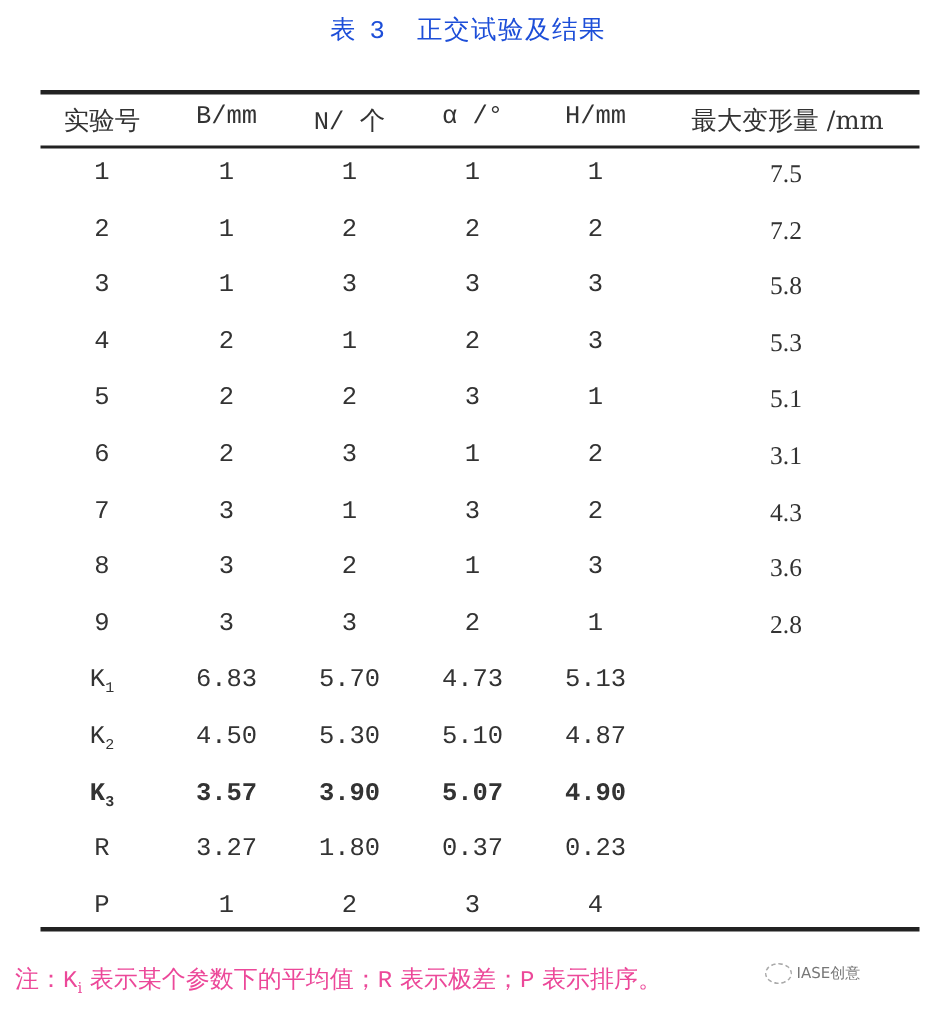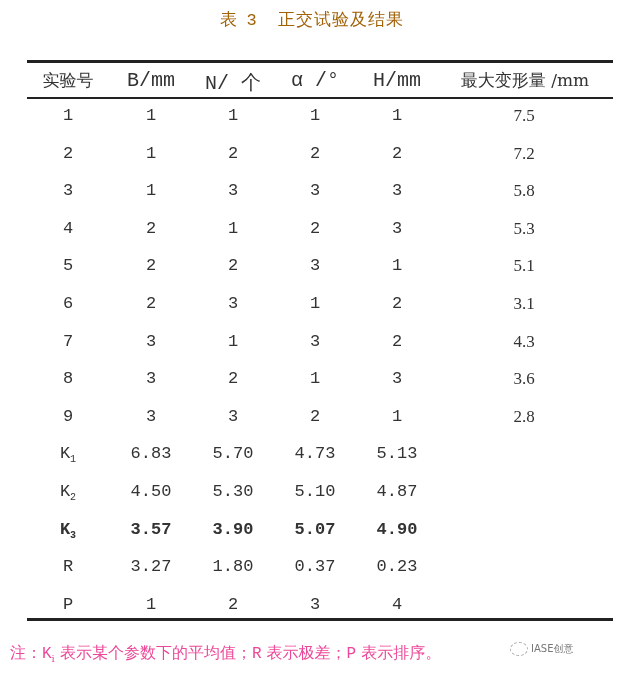--- a/index.html
+++ b/index.html
@@ -3,34 +3,34 @@
 <meta charset="utf-8">
 <style>
   html, body { margin: 0; padding: 0; background: #ffffff; }
   body {
     width: 624px; height: 678px; position: relative; overflow: hidden;
     font-family: "DejaVu Serif", "Liberation Serif", serif;
     color: #2a2a2a;
   }
   .title {
     position: absolute; top: 8px; left: 0; width: 624px; text-align: center;
-    font-size: 17px; letter-spacing: 1px; color: #a16207;
+    font-size: 17px; letter-spacing: 1px; color: #1d4ed8;
   }
   .title .num { font-family: "Liberation Mono", monospace; margin: 0 14px 0 2px; }
   .rule { position: absolute; left: 27px; width: 586px; background: #222; }
   .rule.top { top: 60px; height: 3px; }
   .rule.mid { top: 97px; height: 2px; }
   .rule.bottom { top: 618px; height: 3px; }
   .row { position: absolute; left: 0; width: 620px; height: 26px; }
   .cell {
     position: absolute; top: 0; transform: translateX(-50%); white-space: nowrap;
     font-family: "Liberation Mono", "DejaVu Sans Mono", monospace; font-size: 17px;
     color: #333;
   }
-  .hdr .cell { font-size: 20px; }
+  .hdr .cell { font-size: 17px; }
   .hdr .cell.cn { font-family: "DejaVu Serif", serif; font-size: 17px; }
   .c0 { left: 68px; } .c1 { left: 151px; } .c2 { left: 233px; }
   .c3 { left: 315px; } .c4 { left: 397px; } .c5 { left: 524px; font-family: Liberation Serif, serif; }
   .c5h { left: 525px; }
   .sub { font-size: 10px; vertical-align: -4px; }
   .note {
     position: absolute; top: 643px; left: 10px; font-size: 16px; color: #ec4899;
     white-space: nowrap;
   }
   .note .m { font-family: "Liberation Mono", monospace; }

